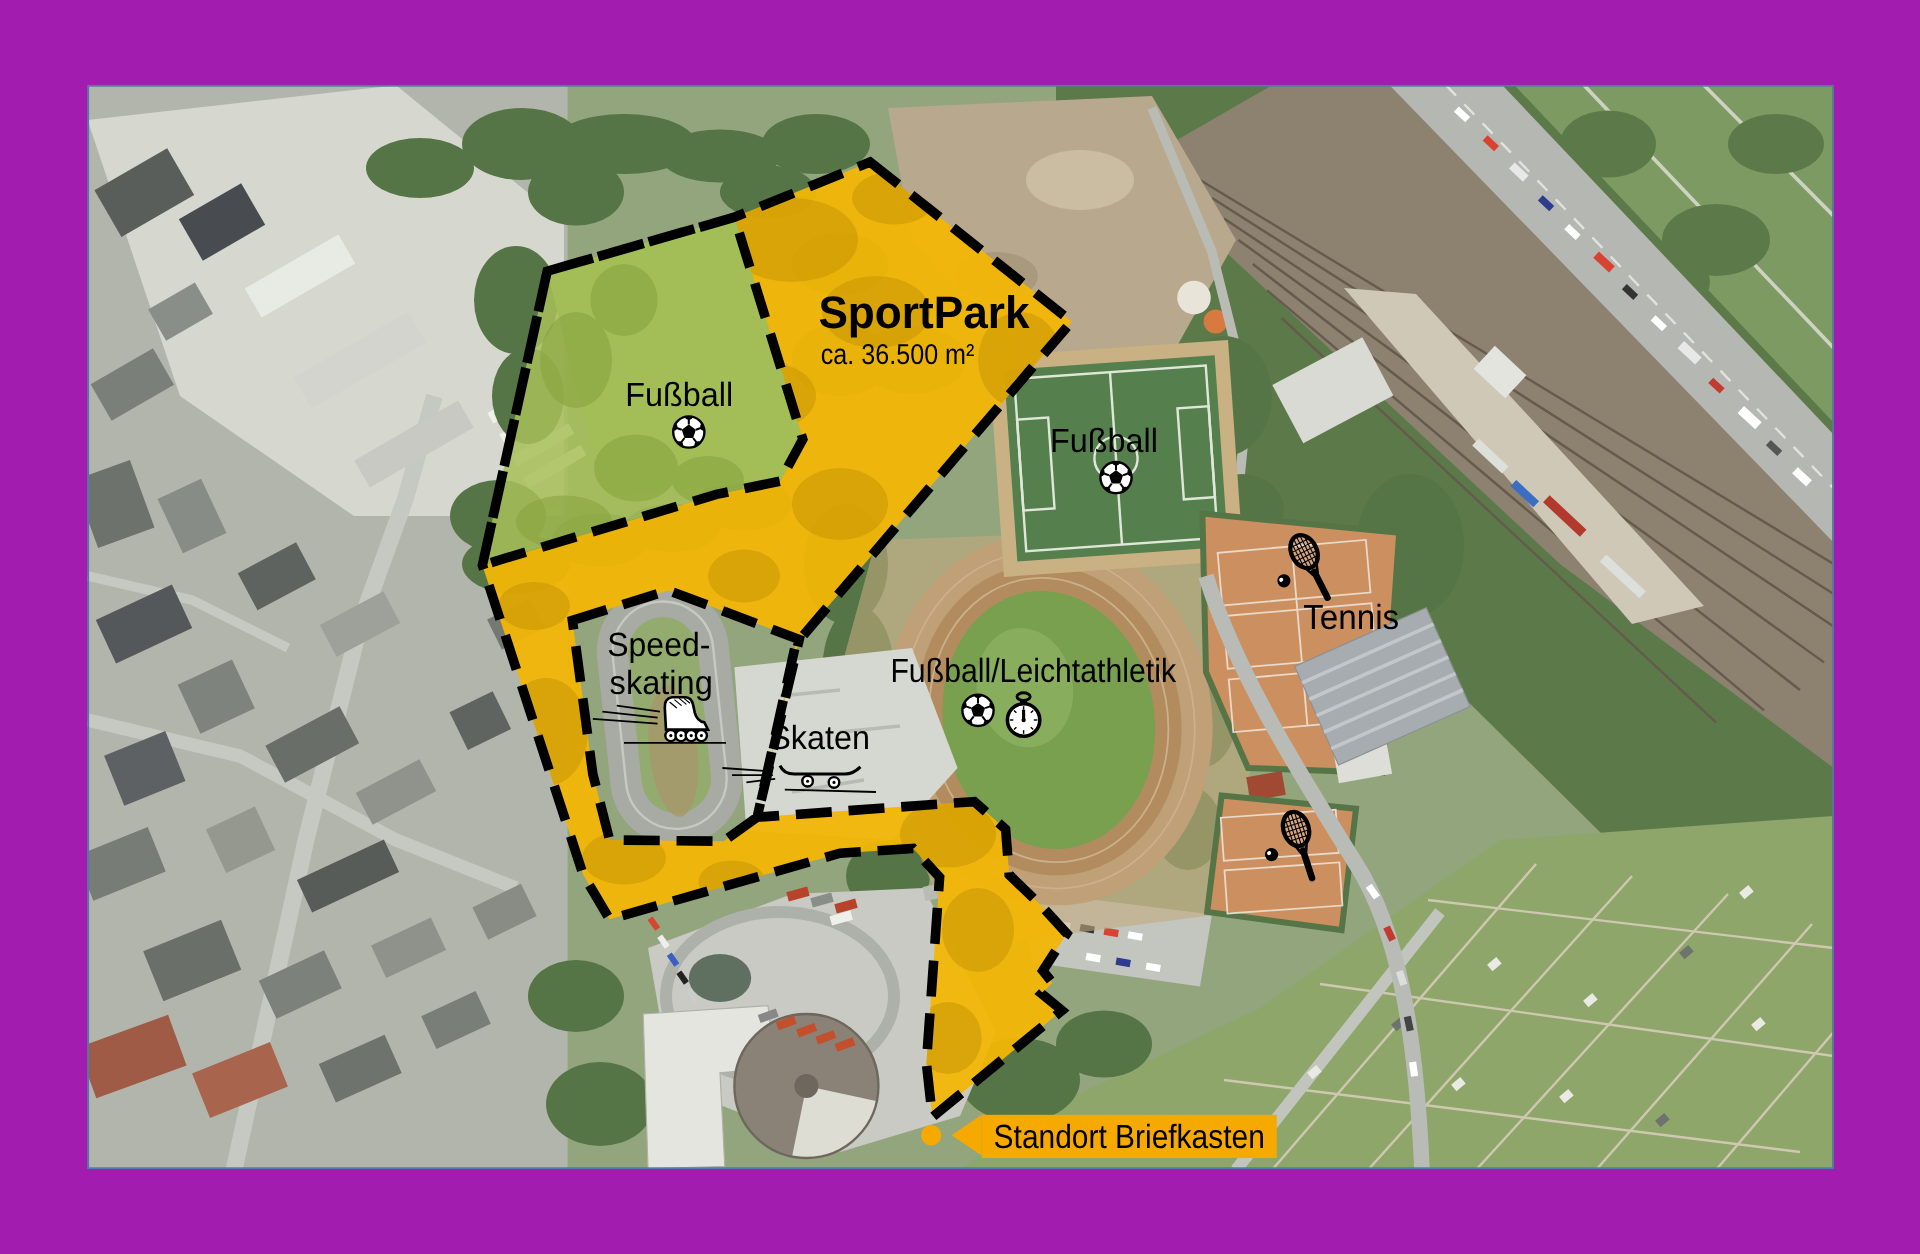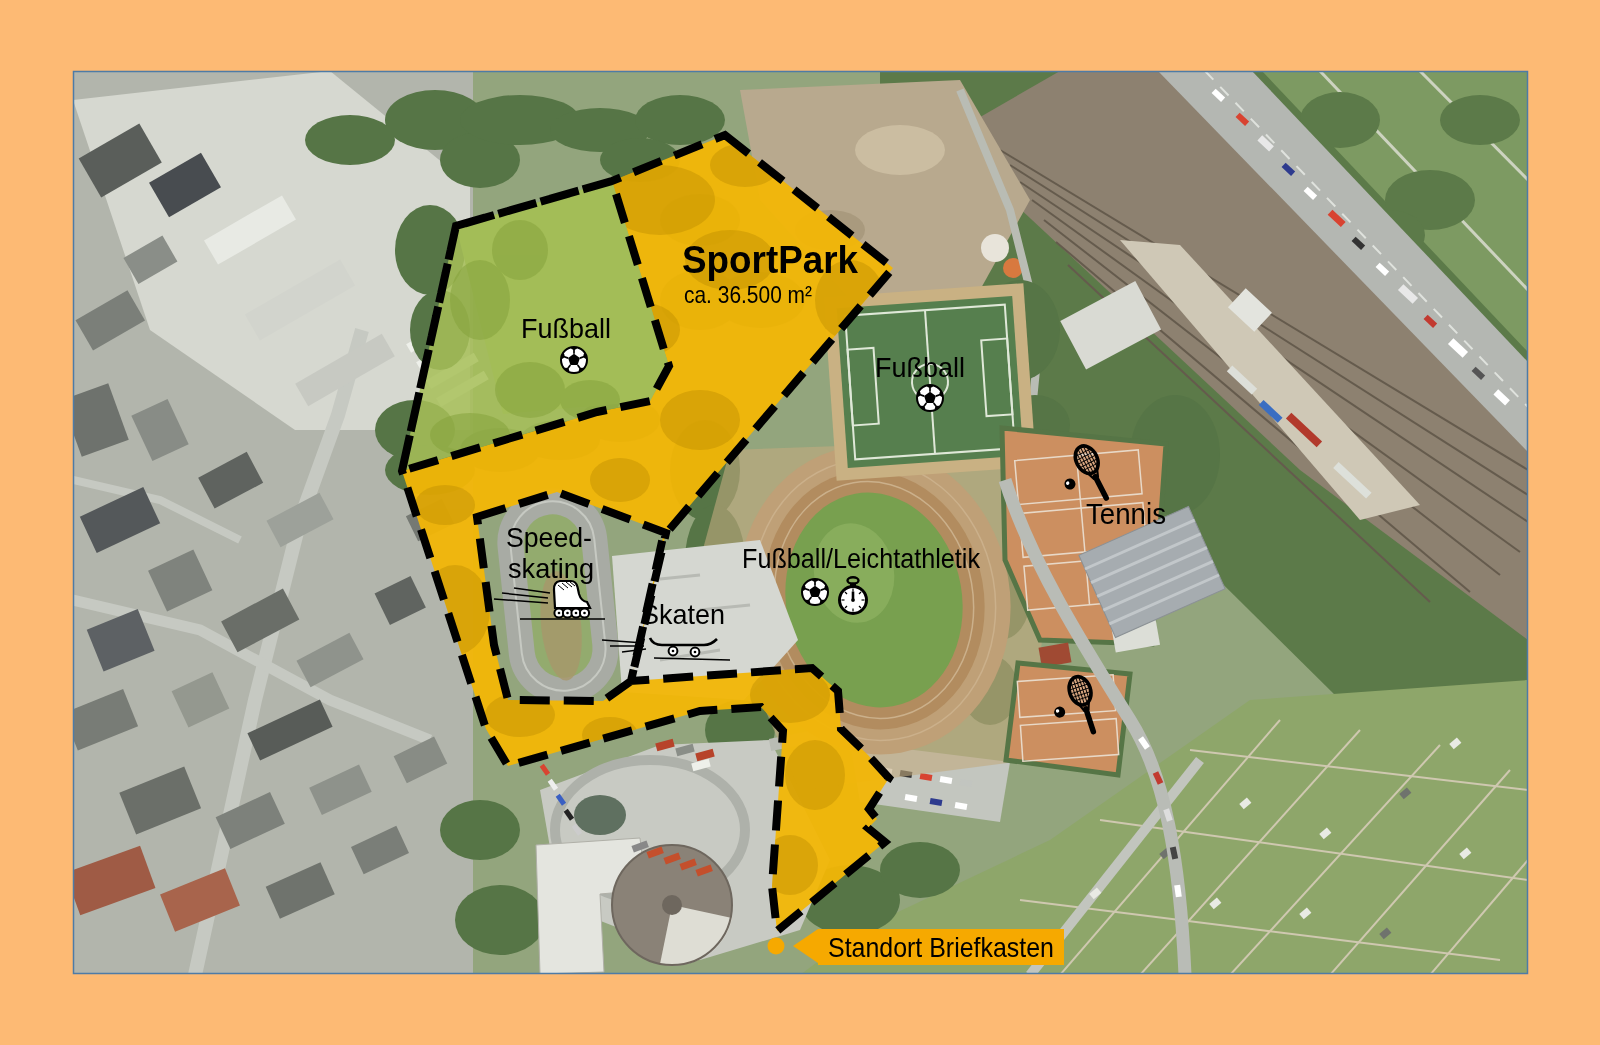--- a/index.html
+++ b/index.html
@@ -1,16 +1,16 @@
 <!DOCTYPE html>
 <html><head>
 <meta charset="utf-8">
 <style>
   html,body{margin:0;padding:0;background:#ffffff;}
-  .canvas{position:relative;width:1600px;height:1045px;background:#fdba74;overflow:hidden;
+  .canvas{position:relative;width:1600px;height:1045px;background:#a21caf;overflow:hidden;
           font-family:"Liberation Sans",sans-serif;}
   svg{display:block;}
   text{font-family:"Liberation Sans",sans-serif;fill:#000;}
   .title{font-weight:bold;font-size:38px;}
   .sub{font-size:24px;}
   .lbl{font-size:28px;}
   .lbl29{font-size:29px;}
 </style>
 </head>
 <body>

